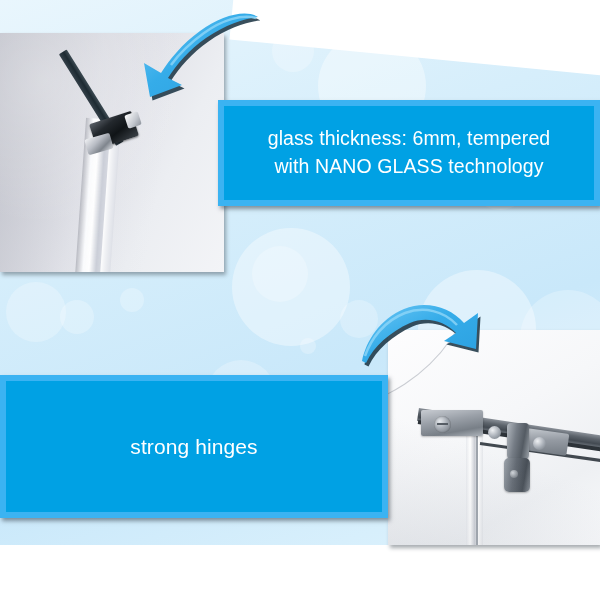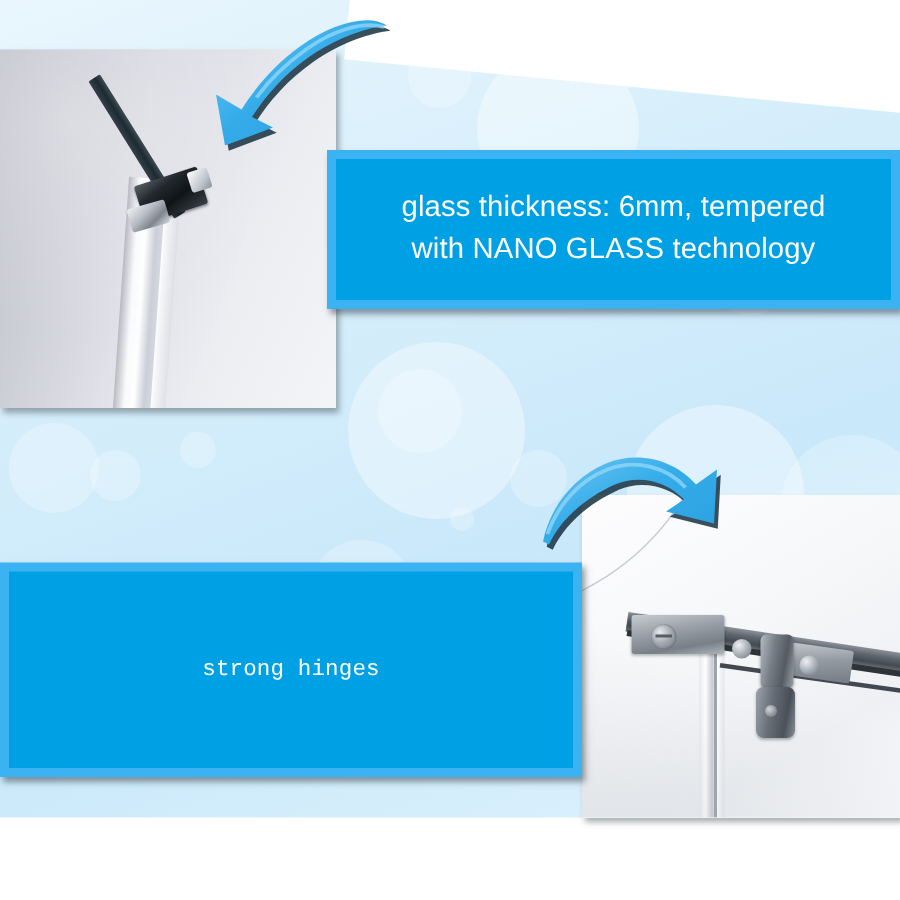--- a/index.html
+++ b/index.html
@@ -273,21 +273,21 @@
   #box-glass {
     left: 218px; top: 100px;
     width: 382px; height: 106px;
   }
   #box-glass .caption { font-size: 19.5px; }
 
   #box-hinges {
     left: 0px; top: 375px;
     width: 388px; height: 143px;
   }
-  #box-hinges .caption { font-size: 15px; font-family: Liberation Mono, monospace; }
+  #box-hinges .caption { font-size: 21px; }
 
   
   .arrow { position: absolute; }
   #arrow-top { left: 128px; top: 8px; width: 132px; height: 100px; }
   #arrow-bottom { left: 358px; top: 298px; width: 132px; height: 96px; }
 </style>
 </head>
 <body>
 
 <div id="stage">

